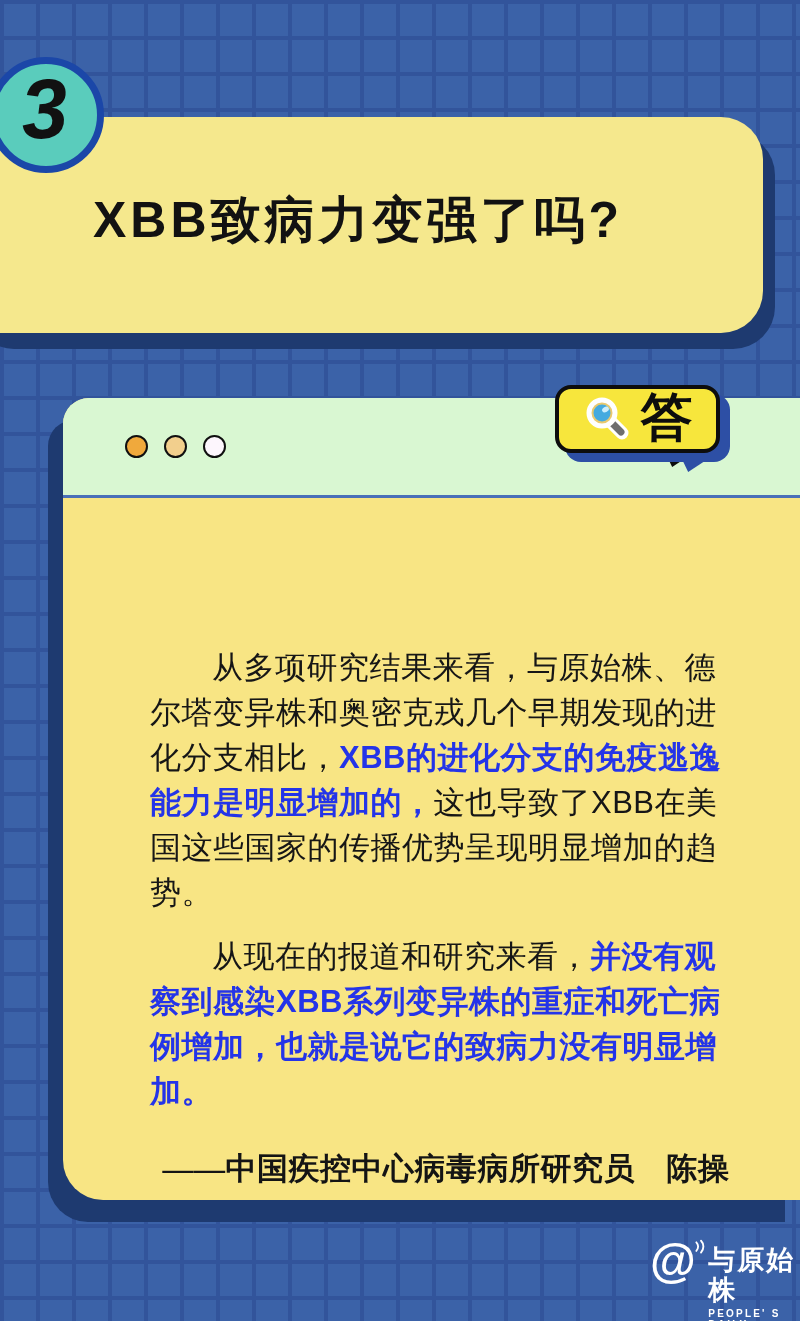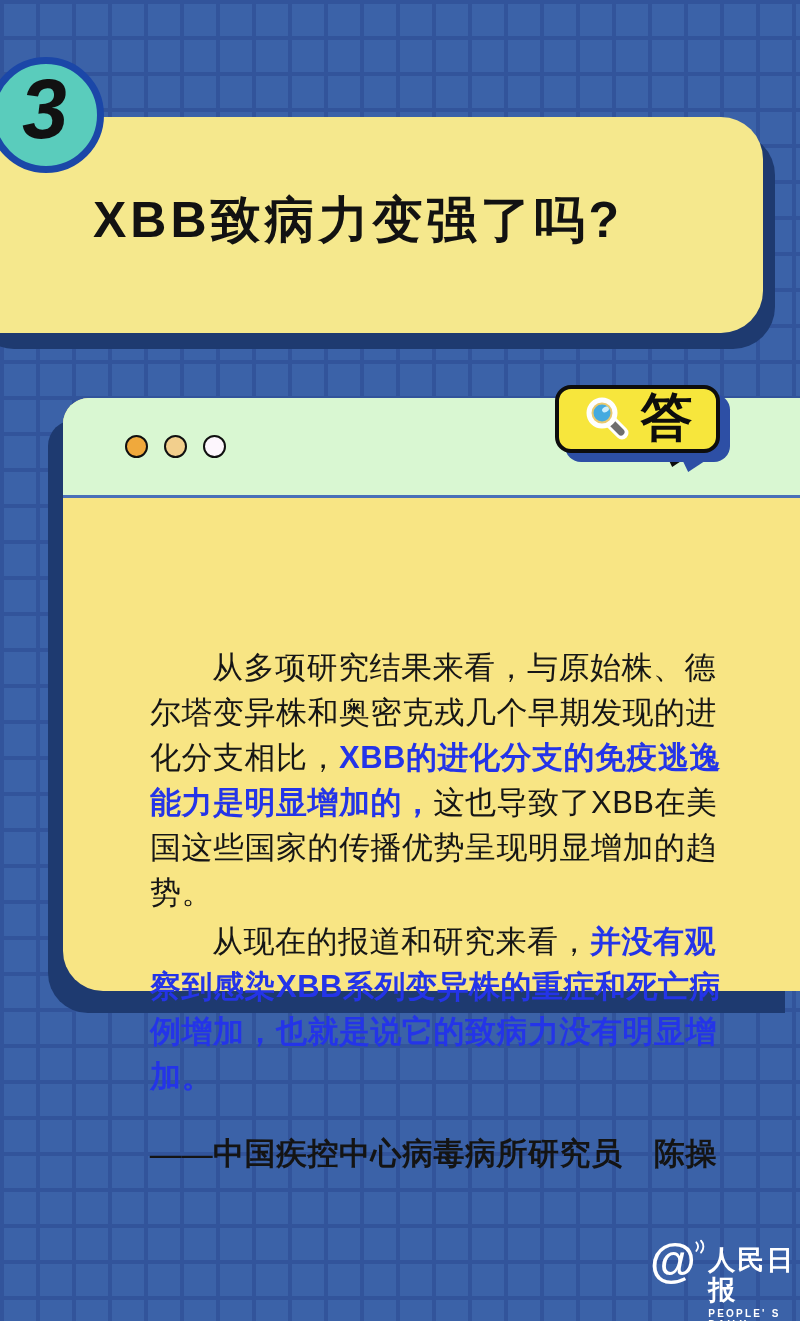--- a/index.html
+++ b/index.html
@@ -27,21 +27,21 @@
     position:absolute;left:-12px;top:57px;width:102px;height:102px;
     background:#5accbc;border:7px solid #1b47a8;border-radius:50%;
     display:flex;align-items:center;justify-content:center;z-index:3;
   }
   .badge-number{
     font-size:84px;font-weight:900;font-style:italic;color:#111;
     transform:translate(-2px,-6px) rotate(-4deg);line-height:1;
   }
   
   .answer-card{
-    position:absolute;left:63px;top:398px;width:737px;height:593px;
+    position:absolute;left:63px;top:398px;width:737px;height:802px;
     background:#f8e584;border-radius:26px 0 0 40px;
     box-shadow:-15px 22px 0 #1e3a70;z-index:1;
   }
   .card-header{
     position:absolute;left:0;top:0;width:100%;height:100px;
     background:#d9f7d2;border-radius:26px 0 0 0;
     border-bottom:3px solid #4a70b8;box-sizing:border-box;
     display:flex;align-items:center;gap:16px;padding-left:62px;
   }
   .window-dot{width:19px;height:19px;border-radius:50%;border:2px solid #101010;}
@@ -61,24 +61,24 @@
     position:absolute;left:680px;top:455px;width:34px;height:17px;
     background:#2d4fa5;clip-path:polygon(0 0,100% 0,24% 100%);z-index:4;
   }
   
   .card-text{
     position:absolute;left:87px;top:247px;width:592px;
     font-size:31px;line-height:45px;color:#161616;font-weight:500;
     letter-spacing:0.5px;
   }
   .card-text p{margin:0;text-indent:2em;}
-  .card-text p + p{margin-top:4px;}
+  .card-text p + p{margin-top:19px;}
   .em-blue{color:#2434e8;font-weight:800;}
   .attribution{
-    margin-top:32px;text-align:left;text-indent:0;
+    margin-top:32px;text-align:center;text-indent:0;
     font-family:"Liberation Serif",serif;font-weight:700;font-size:31px;
     color:#141414;
   }
   
   .pd-logo{position:absolute;left:650px;top:1240px;color:#fff;display:flex;align-items:flex-start;z-index:2;}
   .at-icon{font-size:47px;font-weight:700;line-height:0.9;letter-spacing:0;}
   .waves-icon{margin-left:-2px;margin-top:-2px;}
   .logo-col{display:flex;flex-direction:column;margin-left:2px;margin-top:6px;}
   .logo-cn{font-size:27px;font-weight:800;letter-spacing:2px;line-height:1.1;}
   .logo-en{font-size:10px;font-weight:700;letter-spacing:2.2px;margin-top:3px;}
@@ -122,16 +122,16 @@
   <span class="answer-label">答</span>
 </div>
 
 <div class="pd-logo">
   <span class="at-icon">@</span>
   <svg class="waves-icon" width="16" height="18" viewBox="0 0 16 18">
     <path d="M3 14 C6 11 6 6 3 3" fill="none" stroke="#ffffff" stroke-width="2.4" stroke-linecap="round"></path>
     <path d="M9 16 C13 12 13 5 9 1" fill="none" stroke="#ffffff" stroke-width="2.4" stroke-linecap="round"></path>
   </svg>
   <span class="logo-col">
-    <span class="logo-cn">人民日报</span>
+    <span class="logo-cn">与原始株</span>
     <span class="logo-en">PEOPLE' S DAILY</span>
   </span>
 </div>
 
 </body></html>

